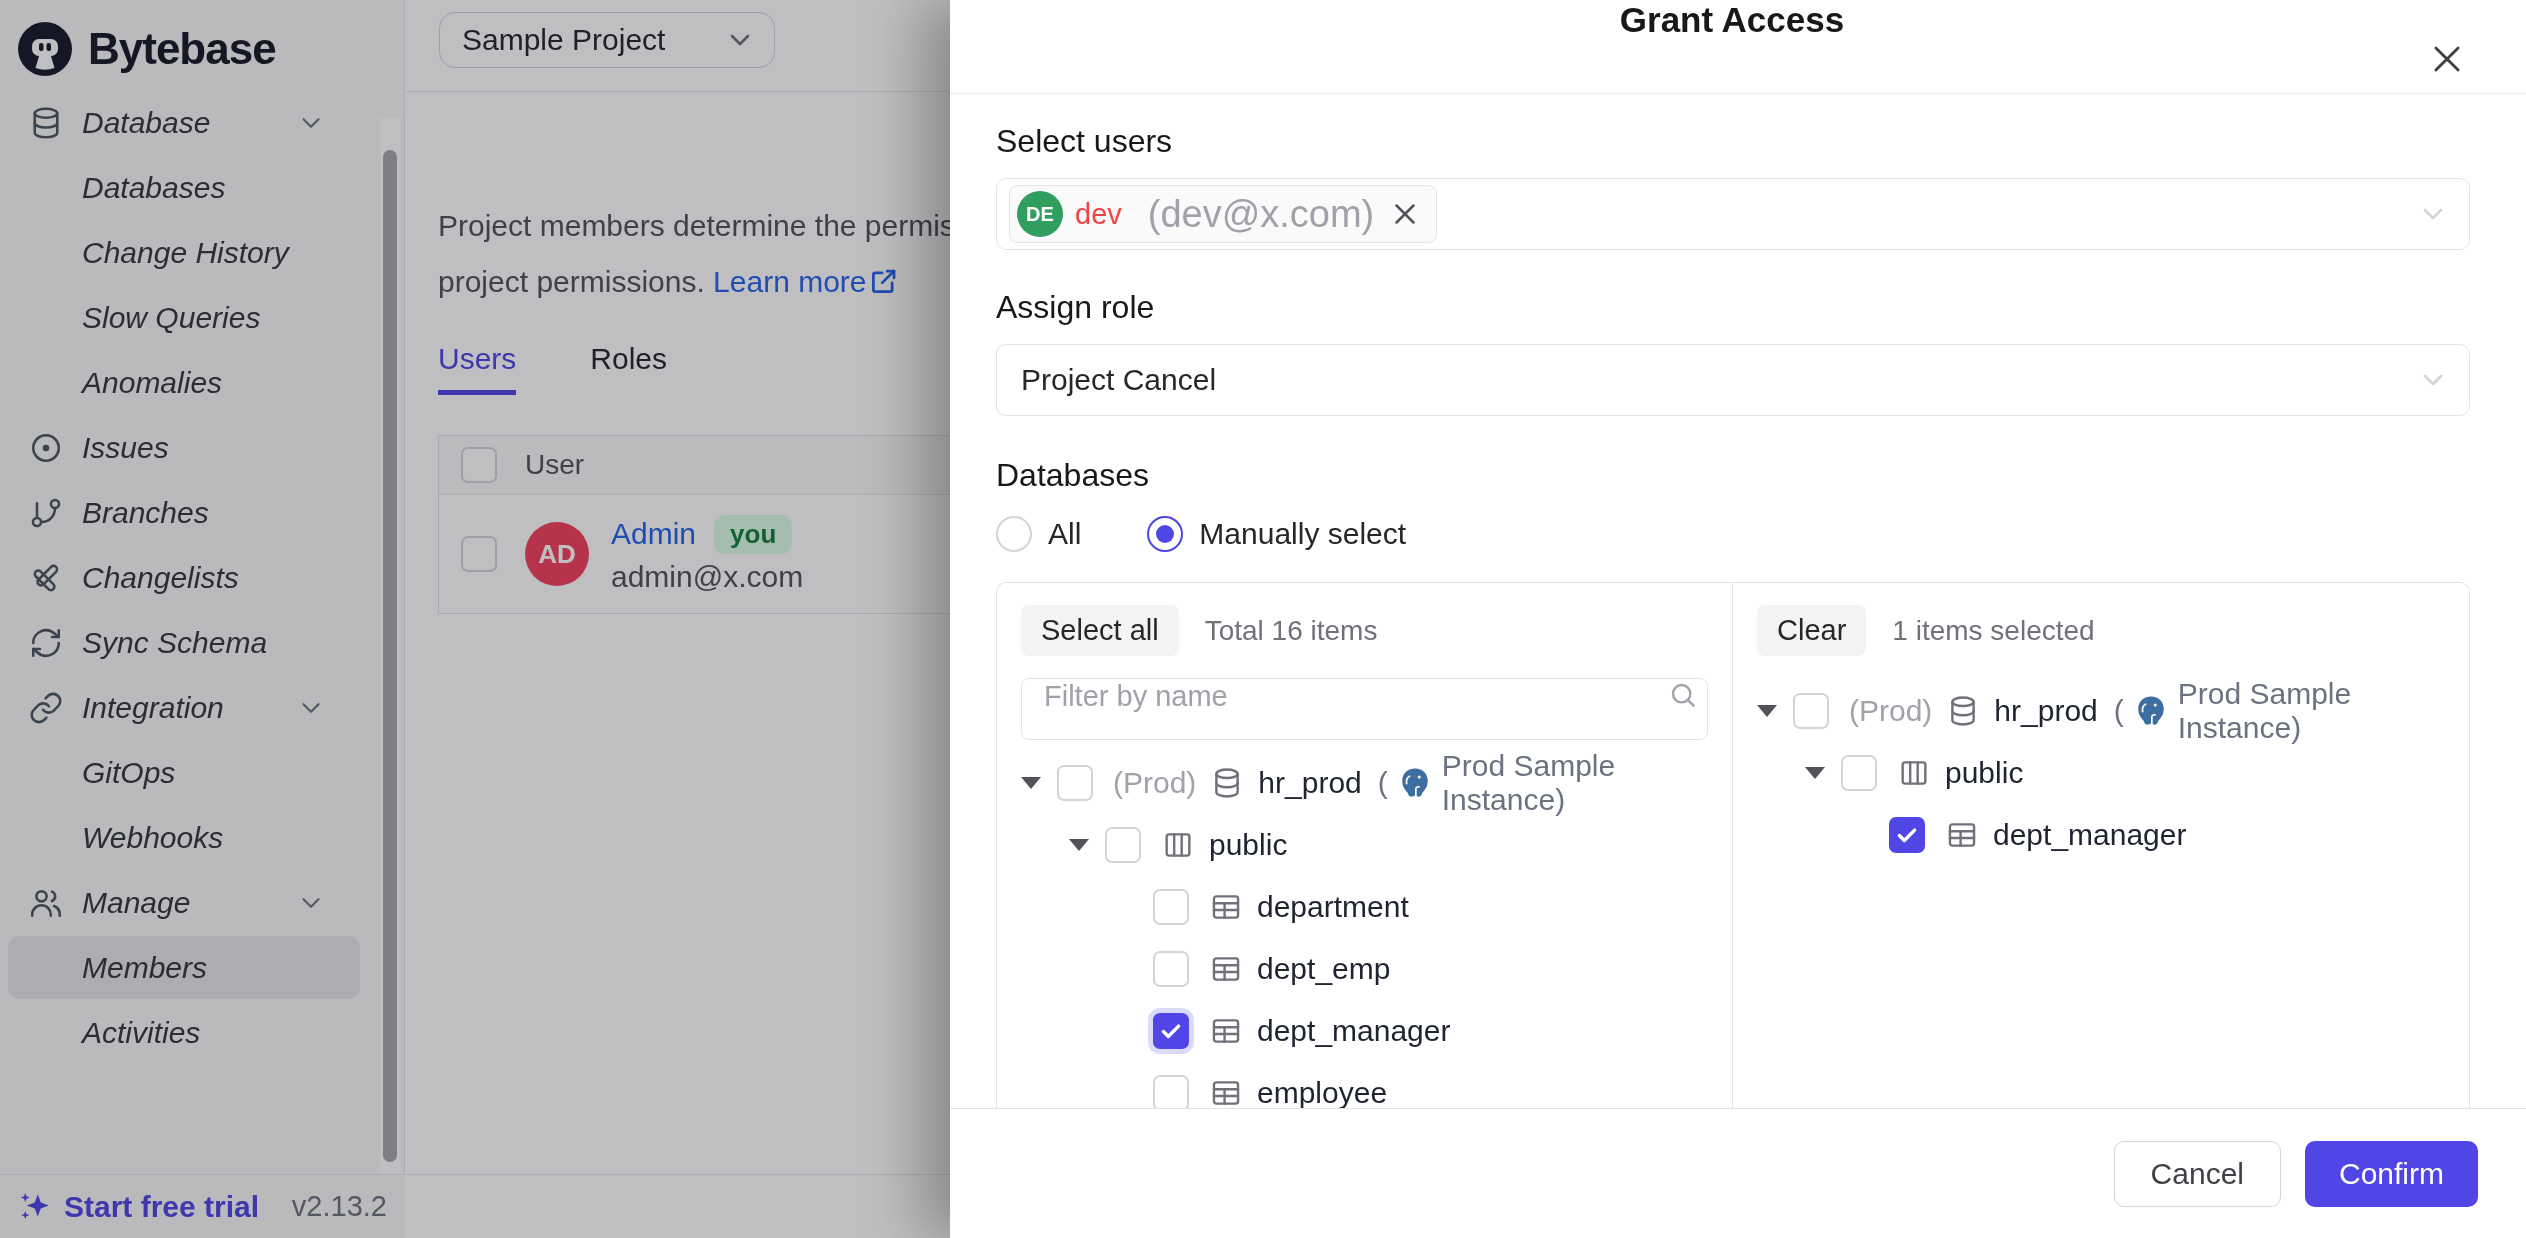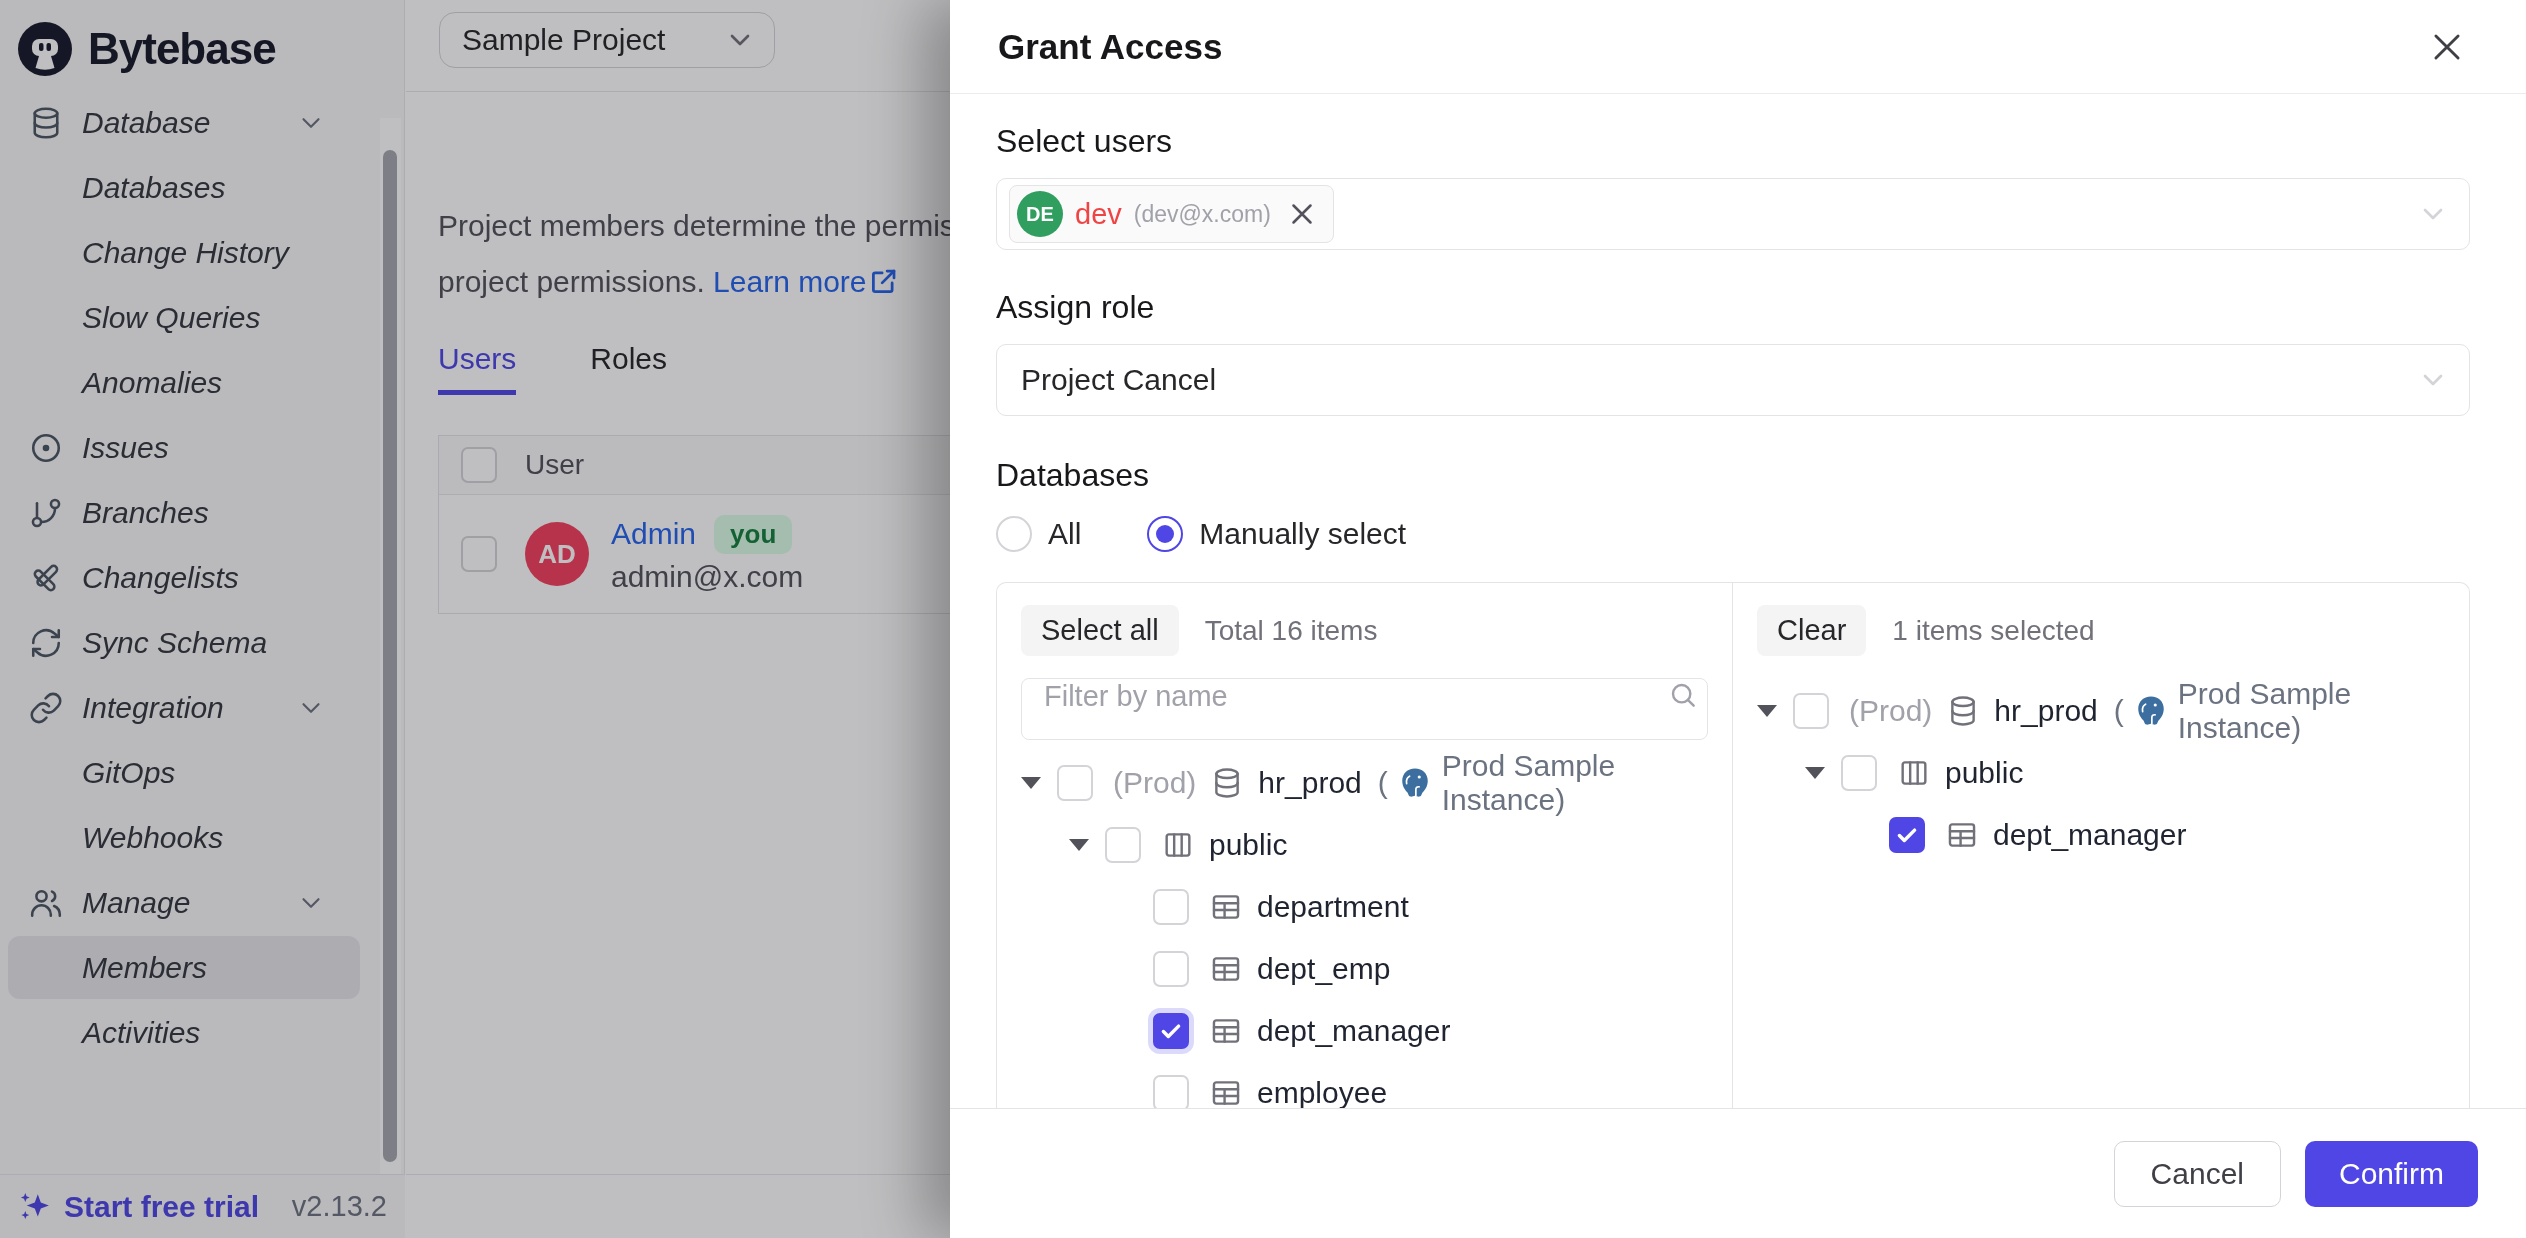--- a/index.html
+++ b/index.html
@@ -51,31 +51,31 @@
   .badge{margin-left:18px;background:#dcfce7;color:#15803d;font-size:26px;font-weight:600;padding:4px 16px;border-radius:10px;}
   .uemail{font-size:30px;color:#52525b;margin-top:6px;}
   .cb{width:36px;height:36px;border:2px solid #d4d4d8;border-radius:7px;background:#fff;box-sizing:border-box;flex:none;}
   .cb.checked{background:#4f46e5;border-color:#4f46e5;display:flex;align-items:center;justify-content:center;}
   .cb.checked svg{width:26px;height:26px;}
   .cb.ring{box-shadow:0 0 0 5px #dcdafb;}
   
   .overlay{position:absolute;inset:0;background:rgba(20,20,26,.27);z-index:5;}
   
   .modal{position:absolute;left:950px;top:0;width:1576px;height:1238px;background:#fff;z-index:10;box-shadow:-28px 0 56px rgba(0,0,0,.28);overflow:hidden;}
-  .modal-header{height:94px;border-bottom:1px solid #ececef;display:flex;align-items:center;padding:0 60px 0 48px;box-sizing:border-box;}
+  .modal-header{height:94px;border-bottom:1px solid #ececef;display:flex;align-items:center;padding:0 60px 0 48px;box-sizing:border-box;flex-direction:column;}
   .modal-title{font-size:35px;font-weight:600;color:#18181b;}
   .close-btn{margin-left:auto;width:38px;height:38px;color:#3f3f46;}
   .close-btn svg{width:100%;height:100%;}
   .modal-body{padding:28px 56px 0 46px;}
   .section-label{font-size:32px;font-weight:500;color:#18181b;display:block;line-height:38px;}
   .users-input{margin-top:18px;height:72px;border:1px solid #e4e4e7;border-radius:10px;display:flex;align-items:center;padding:0 64px 0 12px;position:relative;box-sizing:border-box;}
   .chip{display:flex;align-items:center;gap:12px;background:#fafafa;border:1px solid #e4e4e7;border-radius:8px;padding:5px 14px 5px 7px;}
   .chip-av{width:46px;height:46px;border-radius:50%;background:#2f9e5f;color:#fff;font-size:20px;font-weight:700;display:flex;align-items:center;justify-content:center;flex:none;}
   .chip-name{font-size:29px;color:#ef4444;}
-  .chip-email{font-size:23px;color:#a1a1aa;}
+  .chip-email{font-size:38px;color:#a1a1aa;margin-left:14px;}
   .chip-x{width:34px;height:34px;color:#52525b;margin-left:2px;}
   .chip-x svg{width:100%;height:100%;}
   .sel-chev{position:absolute;right:20px;top:50%;margin-top:-16px;width:32px;height:32px;color:#d4d4d8;}
   .sel-chev svg{width:100%;height:100%;}
   .role-select{margin-top:18px;height:72px;border:1px solid #e4e4e7;border-radius:10px;display:flex;align-items:center;padding:0 64px 0 24px;position:relative;font-size:30px;color:#27272a;box-sizing:border-box;}
   .gap1{margin-top:38px;}
   .gap2{margin-top:40px;}
   .radios{margin-top:22px;display:flex;align-items:center;gap:66px;font-size:30px;color:#27272a;}
   .radio{display:flex;align-items:center;gap:16px;}
   .rdot{width:36px;height:36px;border-radius:50%;border:2px solid #d4d4d8;background:#fff;box-sizing:border-box;position:relative;flex:none;}

